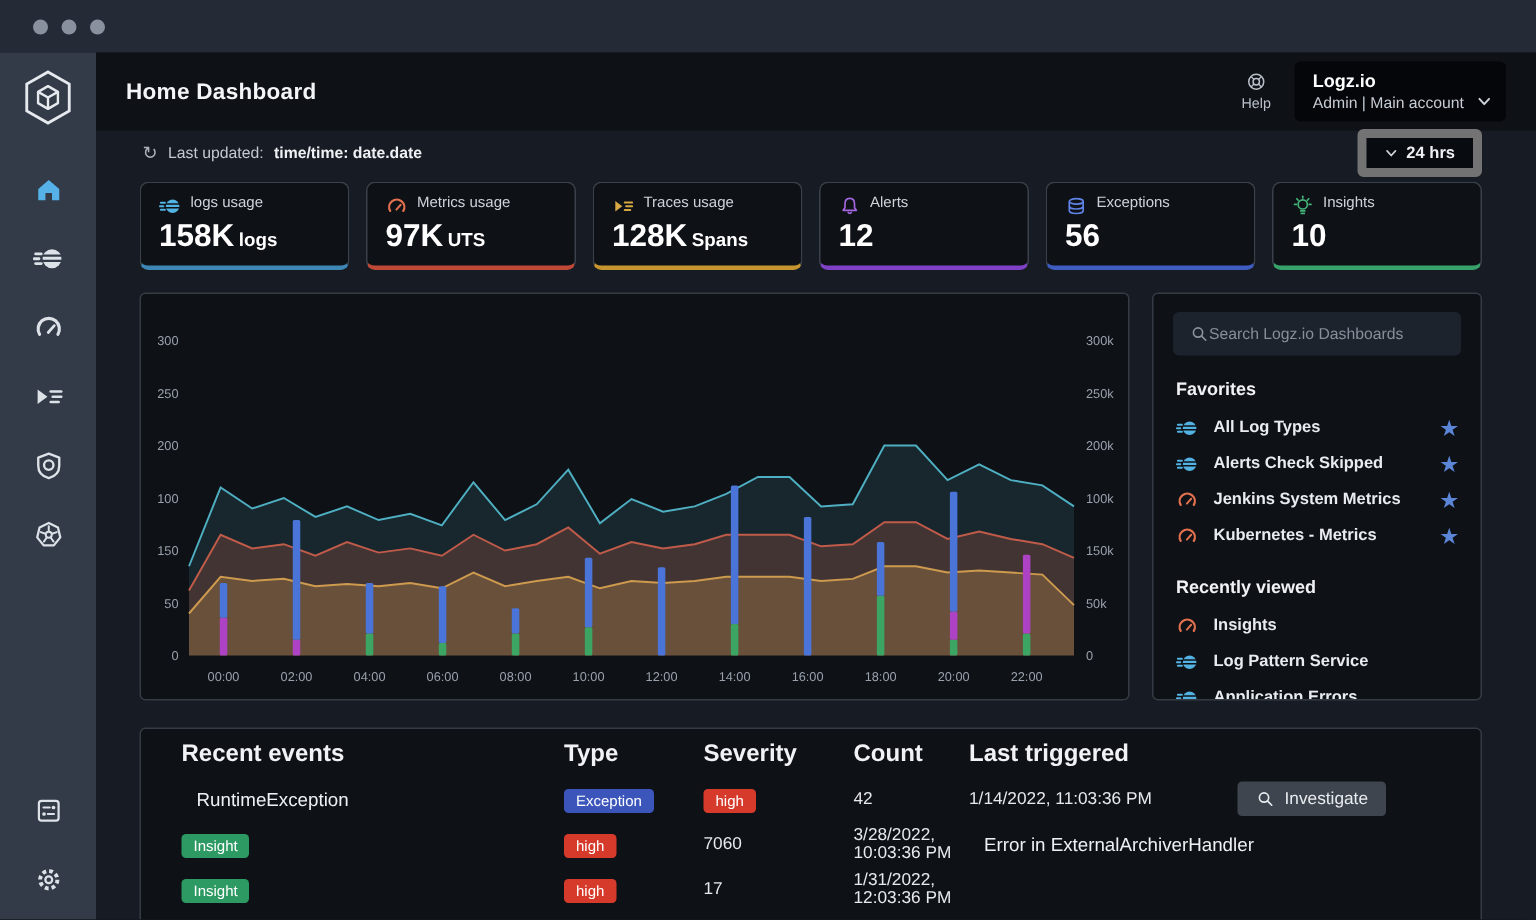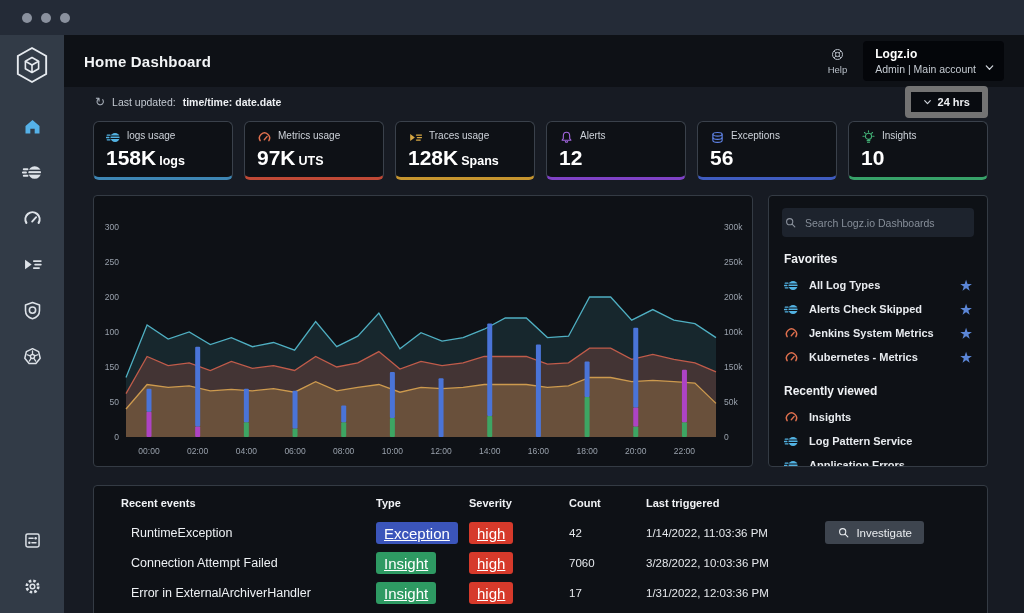--- a/index.html
+++ b/index.html
@@ -67,43 +67,43 @@
   .c-bulb   { color:#43b277; }
 
   
   .charts-row { display:flex; gap:15px; margin:15px 36px 0 29px; height:272px; }
   .chart-panel { width:660px; background:#0e1116; border:1px solid #343b44;
     border-radius:4px; overflow:hidden; }
   .side-panel { width:220px; background:#0e1116; border:1px solid #343b44;
     border-radius:4px; padding:12px 13px; overflow:hidden; }
 
   .search-box { height:29px; background:#1d232d; border-radius:4px; display:flex;
-    align-items:center; padding:0 2px; gap:8px; }
+    align-items:center; padding:0 11px; }
   .search-box svg { width:13px; height:13px; color:#8b929d; flex:none; }
   .search-box input { background:transparent; border:none; outline:none; width:100%;
     color:#c6ccd3; font-size:10.5px; font-family:"Liberation Sans",sans-serif; }
   .search-box input::placeholder { color:#868e99; }
 
   .sec-title { font-size:12px; font-weight:700; color:#f0f2f5; margin:15px 2px 7px; }
   .fav-item { display:flex; align-items:center; gap:10px; height:24px;
     font-size:11px; font-weight:700; color:#e8ebef; padding:0 2px; cursor:pointer; }
   .fav-item svg { width:15px; height:15px; flex:none; }
   .star { margin-left:auto; color:#5b86d7; font-size:13px; line-height:1; cursor:pointer; }
 
   
   .events-panel { margin:18px 36px 0 29px; height:150px; background:#0e1116;
     border:1px solid #343b44; border-radius:4px; position:relative;
     padding:2px 0 0 27px; }
   .ev-grid { display:grid; grid-template-columns:255px 93px 100px 77px auto;
     grid-auto-rows:30px; align-items:center; }
   .ev-grid .hrow { height:32px; display:flex; align-items:center; }
-  .ev-head { font-size:11px; font-weight:700; color:#f0f2f5; }
+  .ev-head { font-size:16px; font-weight:700; color:#f0f2f5; }
   .ev-name { font-size:12.5px; color:#eef1f4; padding-left:10px; }
   .badge { display:inline-block; padding:2.5px 8px; border-radius:3px;
-    font-size:15px; color:#ffffff;text-decoration:underline; }
+    font-size:10px; color:#ffffff; }
   .ev-num, .ev-date { font-size:11.5px; color:#e6e9ed; }
   .investigate { position:absolute; right:63px; top:35px; background:#3e454f;
     border:none; border-radius:3px; color:#e9ecef; font-size:11.5px;
     font-family:"Liberation Sans",sans-serif; padding:5px 12px; display:flex;
     align-items:center; gap:6px; cursor:pointer; }
   .investigate svg { width:13px; height:13px; color:#e9ecef; }
 
   .hidden-defs { position:absolute; width:0; height:0; overflow:hidden; }
 </style>
 </head>
@@ -471,21 +471,20 @@
       <div class="hrow ev-head">Severity</div>
       <div class="hrow ev-head">Count</div>
       <div class="hrow ev-head">Last triggered</div>
 
       <div class="ev-name">RuntimeException</div>
       <div><span class="badge" style="background-color: rgb(59, 85, 187);">Exception</span></div>
       <div><span class="badge" style="background-color: rgb(214, 58, 43);">high</span></div>
       <div class="ev-num">42</div>
       <div class="ev-date">1/14/2022, 11:03:36 PM</div>
 
-      <div class="ev-name">Connection Attempt Failed</div>
       <div><span class="badge" style="background-color: rgb(46, 154, 99);">Insight</span></div>
       <div><span class="badge" style="background-color: rgb(214, 58, 43);">high</span></div>
       <div class="ev-num">7060</div>
       <div class="ev-date">3/28/2022, 10:03:36 PM</div>
 
       <div class="ev-name">Error in ExternalArchiverHandler</div>
       <div><span class="badge" style="background-color: rgb(46, 154, 99);">Insight</span></div>
       <div><span class="badge" style="background-color: rgb(214, 58, 43);">high</span></div>
       <div class="ev-num">17</div>
       <div class="ev-date">1/31/2022, 12:03:36 PM</div>

